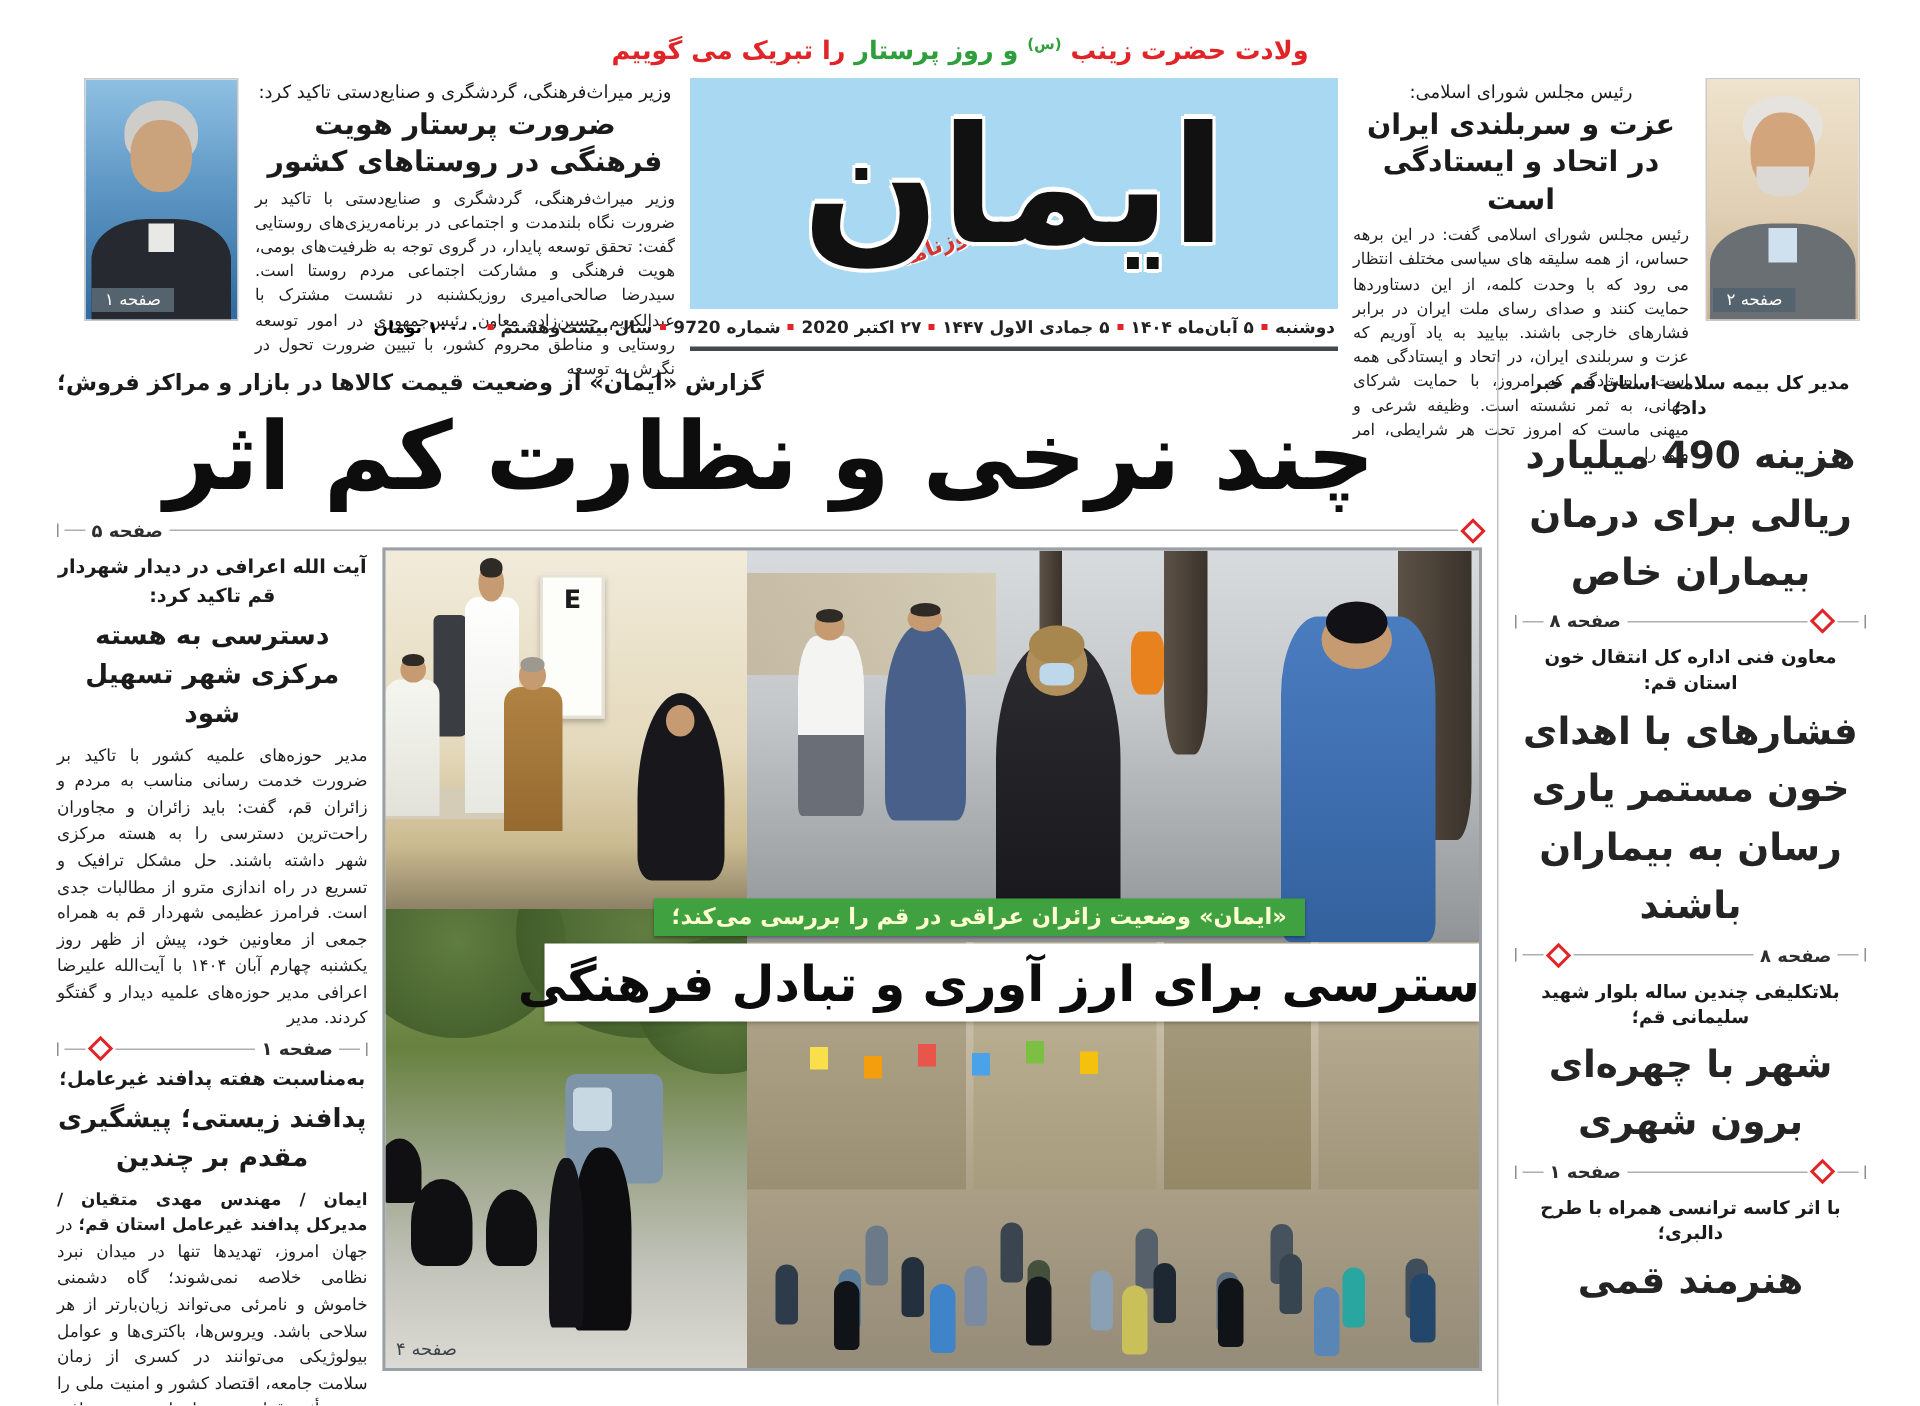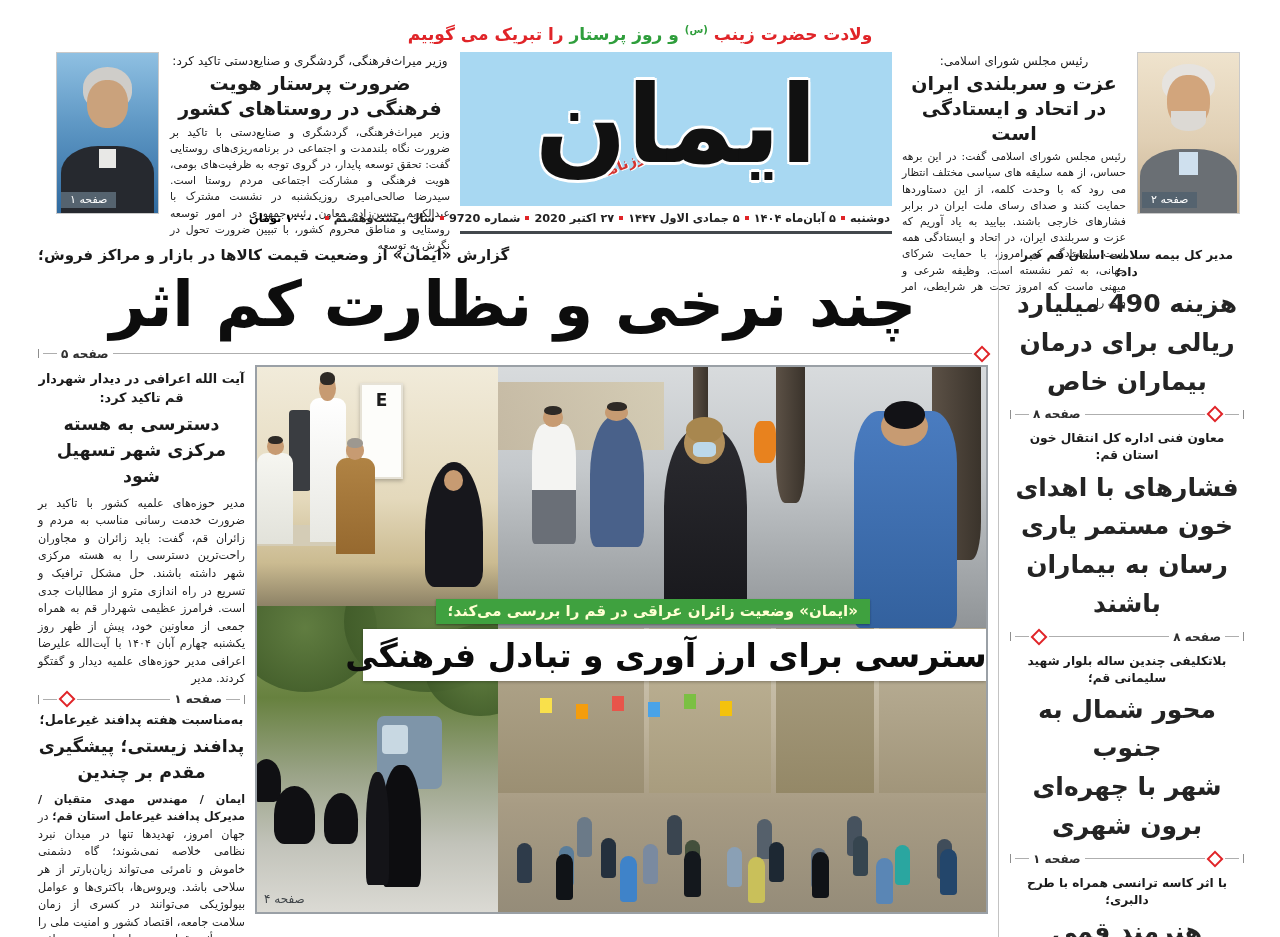--- a/index.html
+++ b/index.html
@@ -369,21 +369,20 @@
           <span class="seg s"></span>
         <span class="diamond"></span>
         <span class="seg grow"></span>
         <span class="plabel">صفحه ۸</span>
         <span class="seg s"></span>
           <span class="tick"></span>
       </div>
 
       <div class="rc-kicker">بلاتکلیفی چندین ساله بلوار شهید سلیمانی قم؛</div>
       <div class="rc-title">
-        <span>محور شمال به جنوب</span>
         <span>شهر با چهره‌ای</span>
         <span>برون شهری</span>
       </div>
       <div class="marker">
         <span class="tick"></span>
           <span class="seg s"></span>
         <span class="plabel">صفحه ۱</span>
         <span class="seg grow"></span>
         <span class="diamond"></span>
         <span class="seg s"></span>

